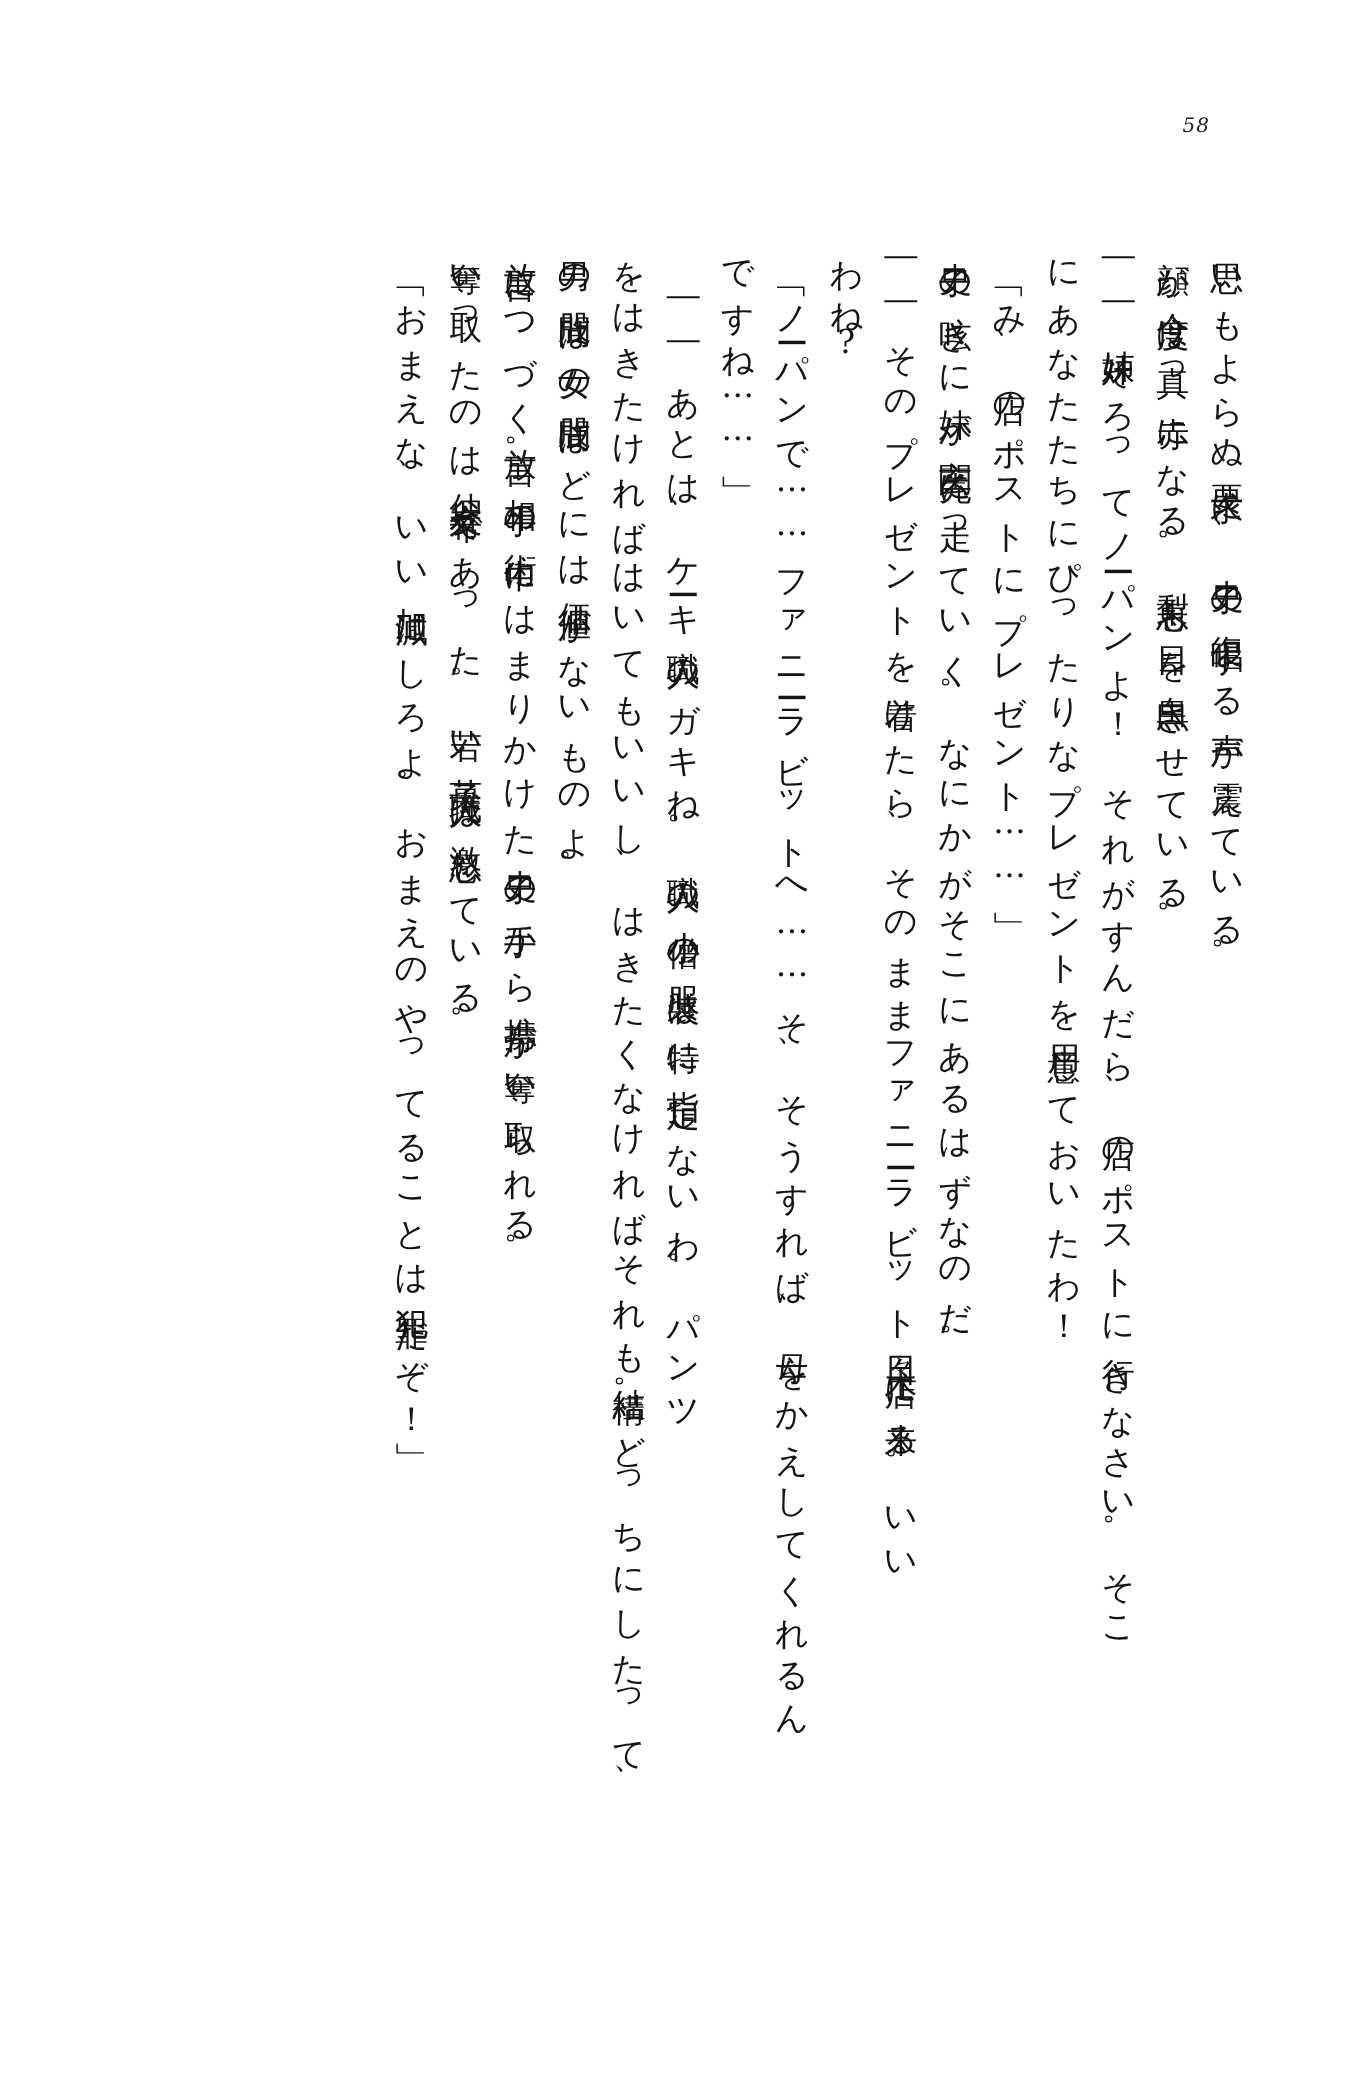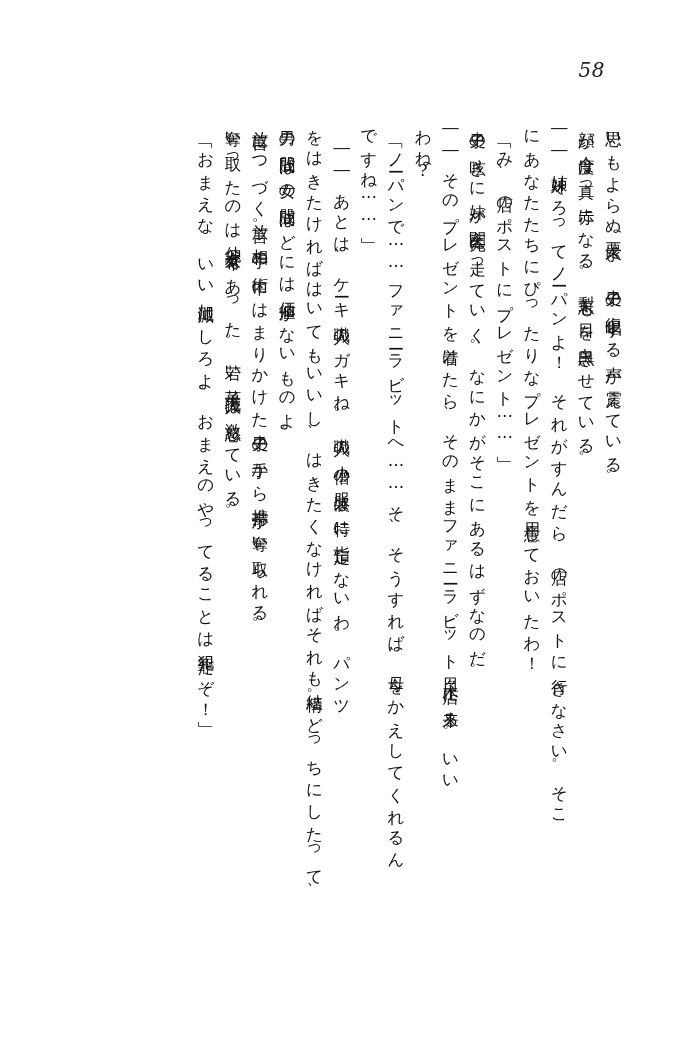--- a/index.html
+++ b/index.html
@@ -17,21 +17,21 @@
     color: #1a1a1a;
   }
   .page-number {
     position: absolute;
     top: 58px;
     left: 0;
     right: 78px;
     text-align: right;
     font-family: "DejaVu Serif", "Liberation Serif", serif;
     font-style: italic;
-    font-size: 20px;
+    font-size: 10px;
     color: #222;
     letter-spacing: 0.5px;
   }
   .body-text {
     position: absolute;
     top: 118px;
     left: 56px;
     right: 62px;
     height: 800px;
     display: flex;

